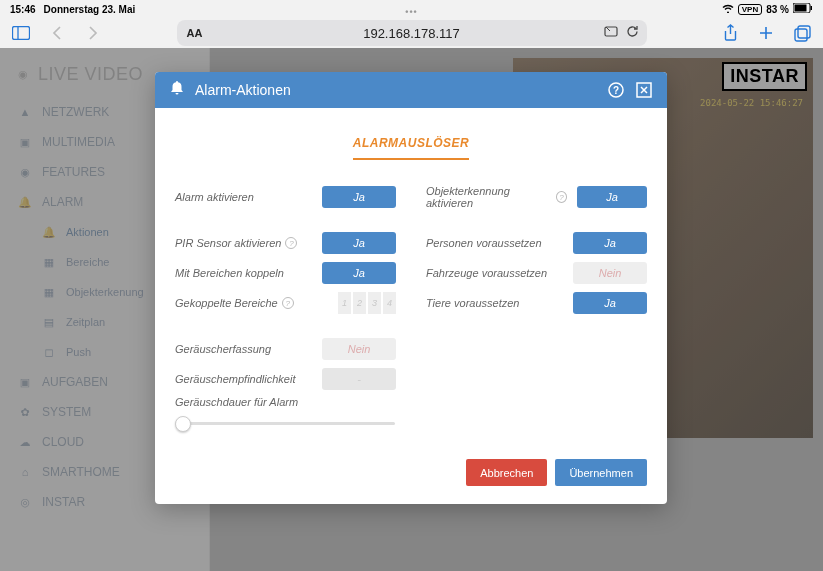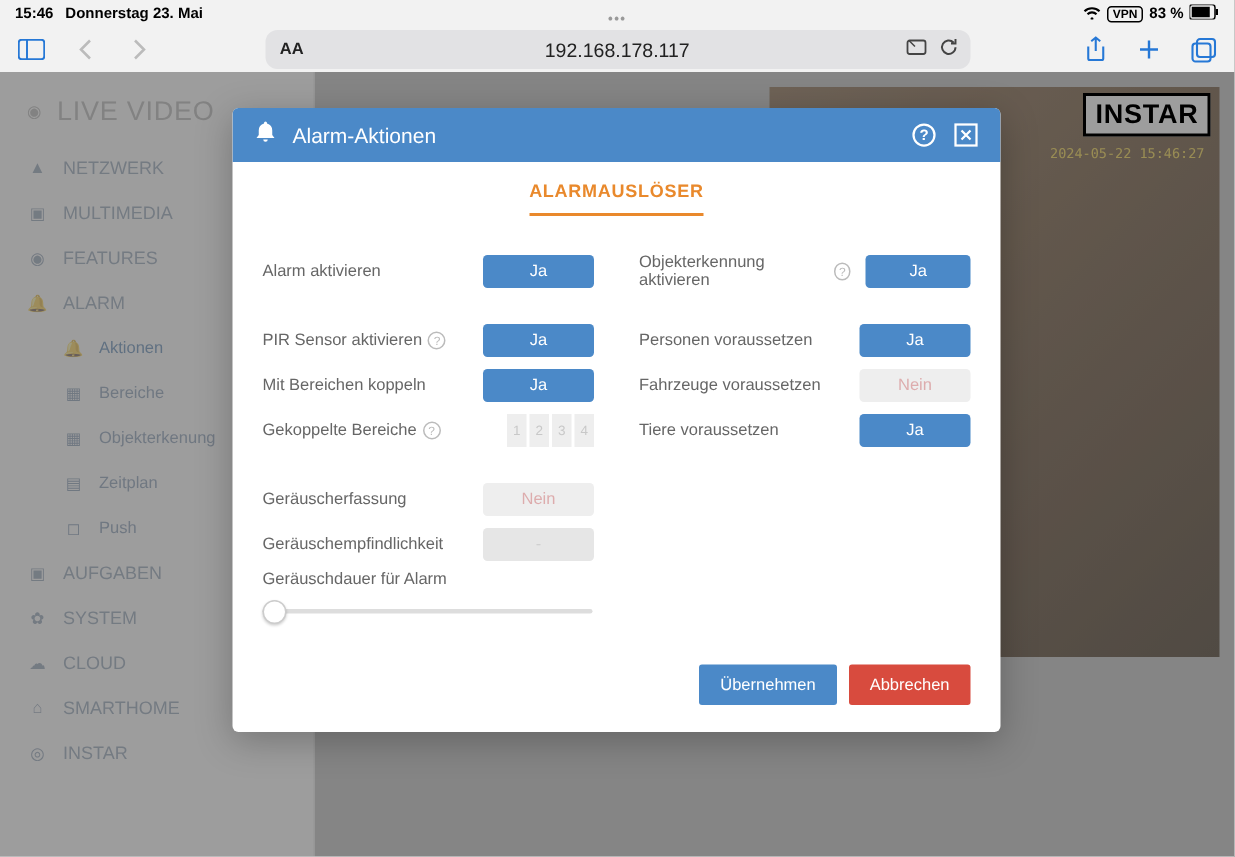--- a/index.html
+++ b/index.html
@@ -36,21 +36,21 @@
 .cam-overlay-ts { position: absolute; right: 20px; top: 50px; font-size: 9px; color: #f7e388; font-family: monospace; }
 
 
 .mask { position: absolute; top: 48px; left: 0; right: 0; bottom: 0; background: rgba(0,0,0,0.35); }
 
 
 .modal { position: absolute; left: 155px; top: 72px; width: 512px; background: #fff; border-radius: 4px; box-shadow: 0 6px 24px rgba(0,0,0,0.25); overflow: hidden; }
 .modal-header { background: #4b89c8; color: #fff; height: 36px; display: flex; align-items: center; padding: 0 14px; gap: 10px; }
 .modal-header .title { font-size: 14px; font-weight: 400; flex: 1; }
 .modal-header .hicon { width: 18px; height: 18px; display: flex; align-items: center; justify-content: center; cursor: pointer; }
-.modal-body { padding: 12px 20px 16px; }
+.modal-body { padding: 28px 20px 16px; font-style: italic; }
 
 .tabs { display: flex; justify-content: center; gap: 36px; margin-bottom: 24px; }
 .tab { font-size: 12px; font-weight: 600; letter-spacing: 0.5px; color: #999; padding-bottom: 8px; cursor: pointer; }
 .tab.active { color: #e9892c; border-bottom: 2px solid #e9892c; }
 
 .two-col { display: flex; gap: 30px; }
 .col { flex: 1; }
 .row { display: flex; align-items: center; justify-content: space-between; min-height: 26px; margin-bottom: 4px; font-size: 11px; color: #666; }
 .row .lbl { display: flex; align-items: center; gap: 4px; }
 .qmark { width: 12px; height: 12px; border: 1px solid #bbb; border-radius: 50%; display: inline-flex; align-items: center; justify-content: center; font-size: 8px; color: #bbb; }
@@ -316,16 +316,16 @@
           <div class="toggle no-red-disabled">Nein</div>
         </div>
         <div class="row">
           <span class="lbl">Tiere voraussetzen</span>
           <div class="toggle yes">Ja</div>
         </div>
       </div>
     </div>
   </div>
   <div class="modal-footer">
+    <button class="btn danger">Abbrechen</button>
     <button class="btn primary">Übernehmen</button>
-    <button class="btn danger">Abbrechen</button>
   </div>
 </div>
 
 </body></html>

